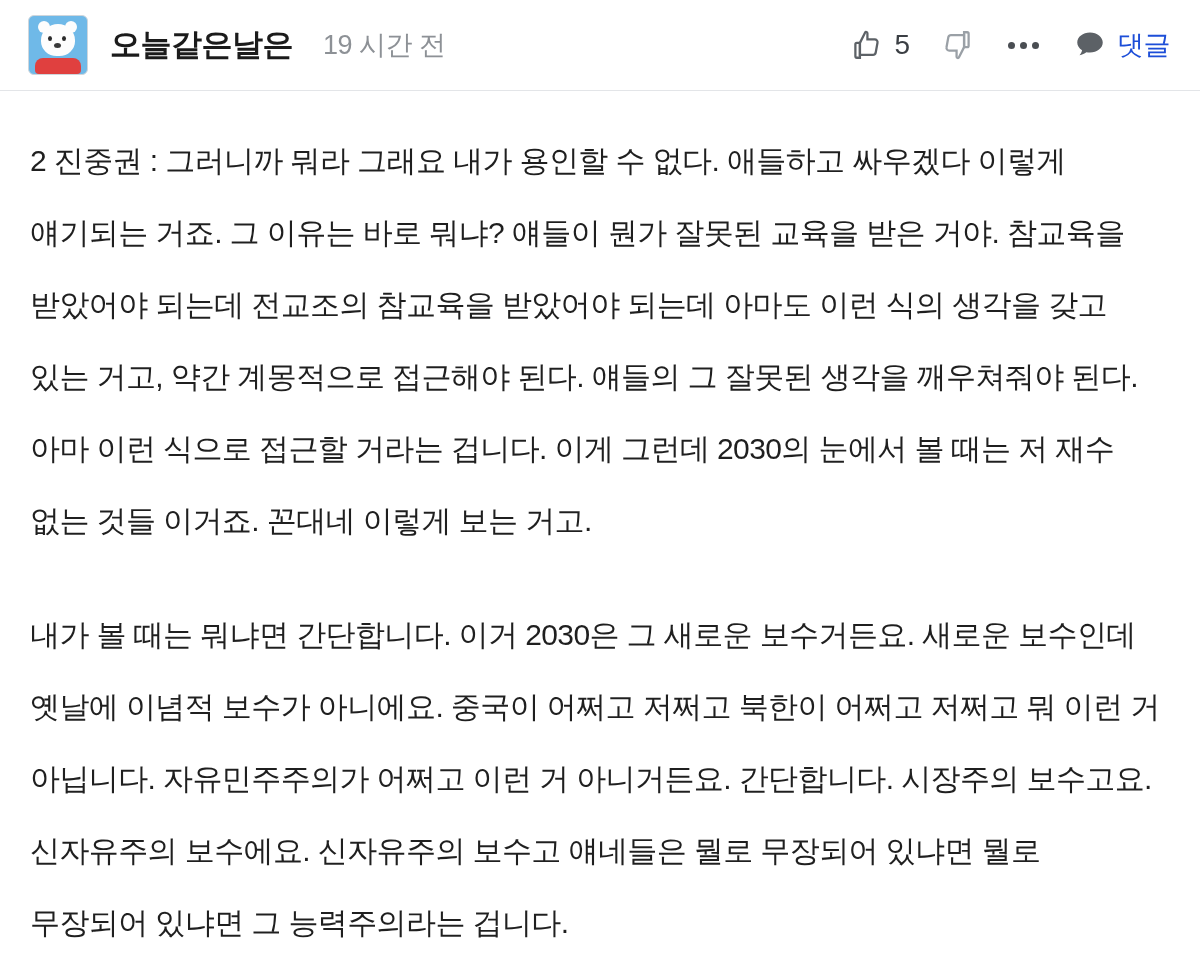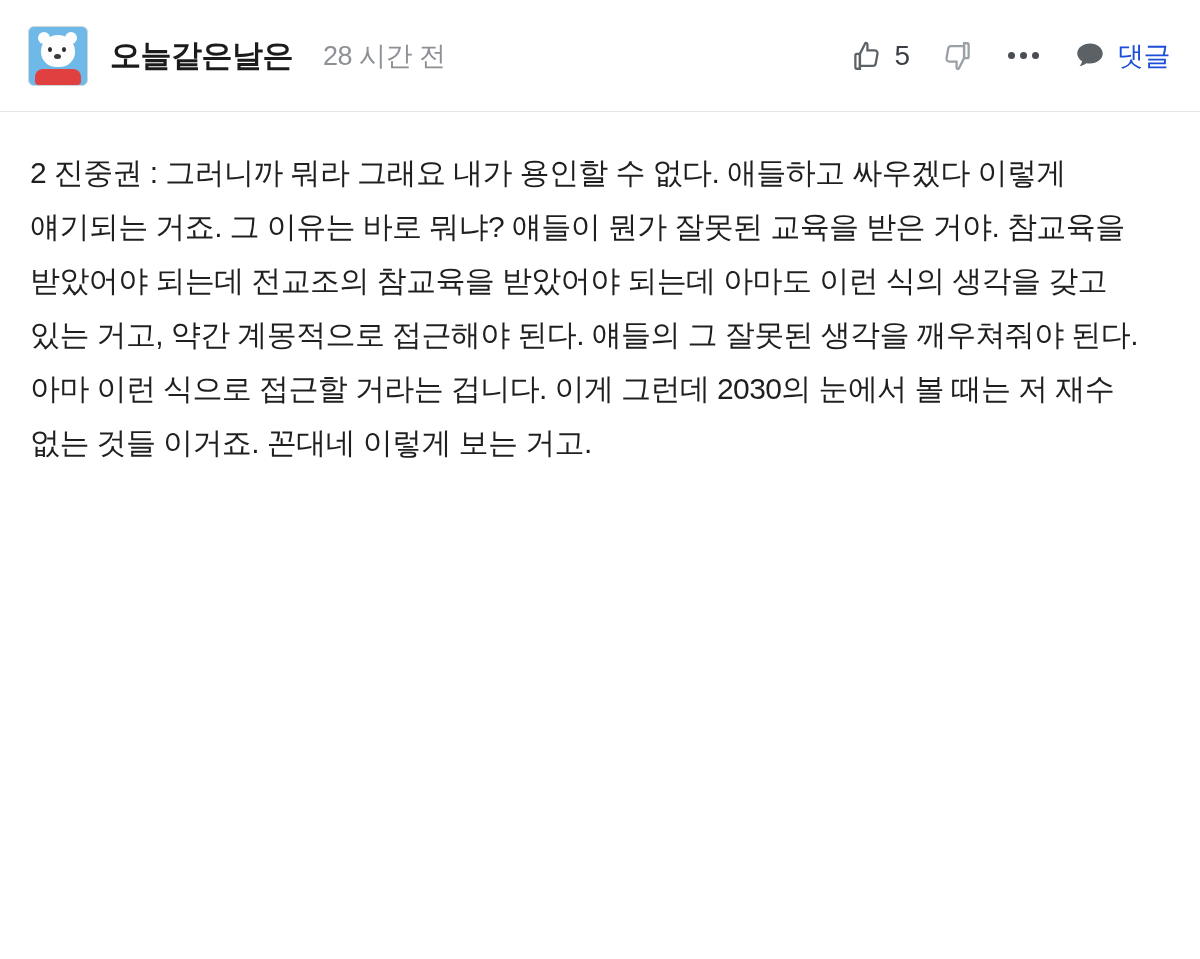--- a/index.html
+++ b/index.html
@@ -152,21 +152,21 @@
   }
 
   
   .comment-body {
     padding: 34px 36px 0 30px;
     box-sizing: border-box;
     flex: 1 1 auto;
   }
   .paragraph {
     font-size: 30px;
-    line-height: 54px;
+    line-height: 72px;
     color: #1f1f1f;
     letter-spacing: -0.6px;
     word-break: keep-all;
     margin: 0 0 42px 0;
     text-align: left;
   }
   .paragraph:last-child { margin-bottom: 0; }
 </style>
 </head>
 <body>
@@ -180,21 +180,21 @@
       <span class="bear-ear right"></span>
       <span class="bear-head"></span>
       <span class="bear-eye left"></span>
       <span class="bear-eye right"></span>
       <span class="bear-nose"></span>
       <span class="bear-scarf"></span>
     </div>
 
     <div class="author-name">오늘같은날은</div>
 
-    <div class="timestamp">28 시간 전</div>
+    <div class="timestamp">19 시간 전</div>
 
     <div class="header-spacer"></div>
 
     <div class="header-actions">
 
       <div class="action">
         <span class="icon">
           <svg width="34" height="34" viewBox="0 0 24 24" fill="none" stroke="#5c6166" stroke-width="1.6">
             <path d="M7 10.5h-2.2a1 1 0 0 0-1 1V20a1 1 0 0 0 1 1H7z"></path>
             <path d="M7 10.5l3.6-7.2a.9.9 0 0 1 1.7.4v4.3h5.1a2 2 0 0 1 2 2.4l-1.3 7.2a2 2 0 0 1-2 1.4H7z"></path>
@@ -227,15 +227,16 @@
           </svg>
         </span>
         <span class="label">댓글</span>
       </div>
 
     </div>
   </div>
 
   <div class="comment-body">
     <p class="paragraph">2 진중권 : 그러니까 뭐라 그래요 내가 용인할 수 없다. 애들하고 싸우겠다 이렇게 얘기되는 거죠. 그 이유는 바로 뭐냐? 얘들이 뭔가 잘못된 교육을 받은 거야. 참교육을 받았어야 되는데 전교조의 참교육을 받았어야 되는데 아마도 이런 식의 생각을 갖고 있는 거고, 약간 계몽적으로 접근해야 된다. 얘들의 그 잘못된 생각을 깨우쳐줘야 된다. 아마 이런 식으로 접근할 거라는 겁니다. 이게 그런데 2030의 눈에서 볼 때는 저 재수 없는 것들 이거죠. 꼰대네 이렇게 보는 거고.</p>
+    <p class="paragraph">내가 볼 때는 뭐냐면 간단합니다. 이거 2030은 그 새로운 보수거든요. 새로운 보수인데 옛날에 이념적 보수가 아니에요. 중국이 어쩌고 저쩌고 북한이 어쩌고 저쩌고 뭐 이런 거 아닙니다. 자유민주주의가 어쩌고 이런 거 아니거든요. 간단합니다. 시장주의 보수고요. 신자유주의 보수에요. 신자유주의 보수고 얘네들은 뭘로 무장되어 있냐면 뭘로 무장되어 있냐면 그 능력주의라는 겁니다.</p>
   </div>
 
 </div>
 
 </body></html>

